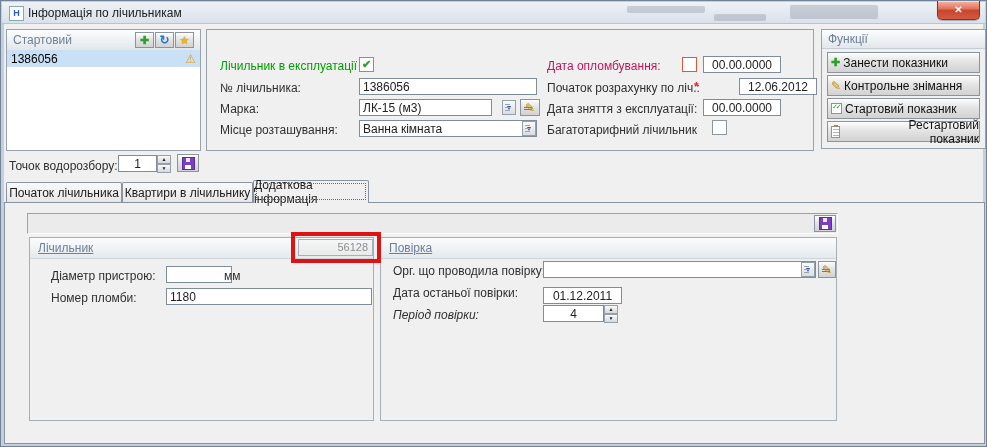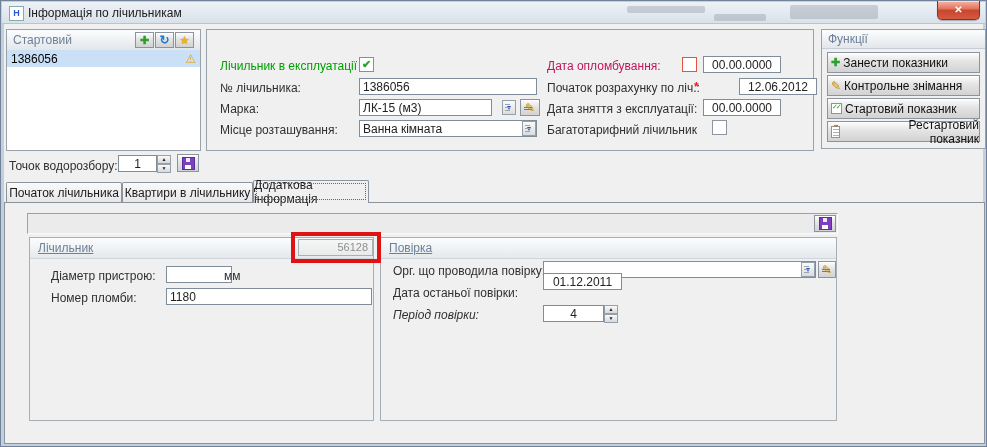--- a/index.html
+++ b/index.html
@@ -234,21 +234,21 @@
       </div>
 
       <span class="lbl glabel" style="left:12px;top:26px;">Орг. що проводила повірку:</span>
       <input class="tb" style="left: 162px; top: 23px; width: 273px;" value="">
       <span class="dd" style="left:420px;top:24px;"><span>▾</span></span>
       <span class="btn3d editbtn" style="left:437px;top:23px;width:18px;">
           <i class="pencil">✎</i>
         </span>
 
       <span class="lbl glabel" style="left:12px;top:48px;">Дата останьої повірки:</span>
-      <input class="tb ctr" style="left: 162px; top: 35px; width: 79px;" value="01.12.2011">
+      <input class="tb ctr" style="left: 162px; top: 49px; width: 79px;" value="01.12.2011">
 
       <span class="lbl glabel" style="left:12px;top:70px;font-style:italic;">Період повірки:</span>
       <input class="tb ctr" style="left: 162px; top: 67px; width: 61px;" value="4">
       <span class="spin" style="left:223px;top:67px;">
         <b>▲</b>
         <b>▼</b>
       </span>
     </div>
   </div>
 

